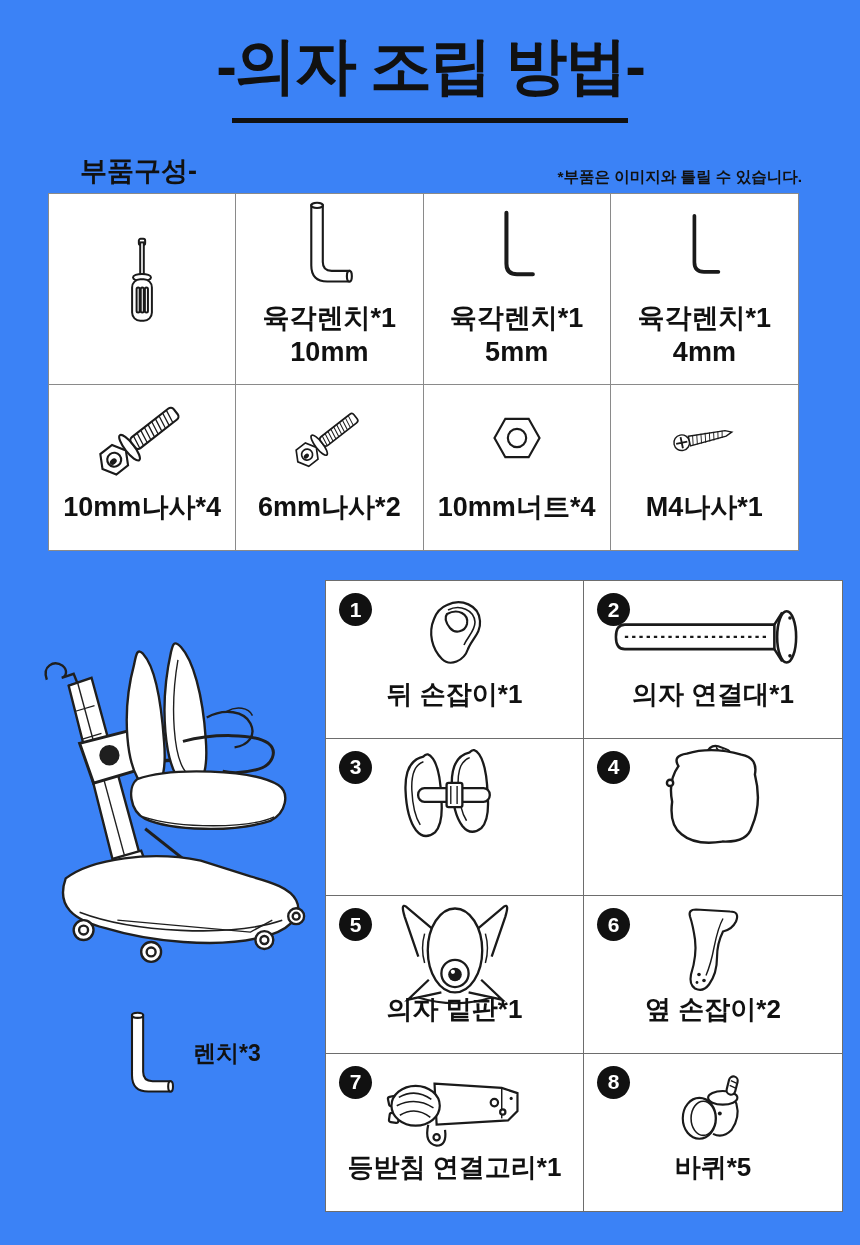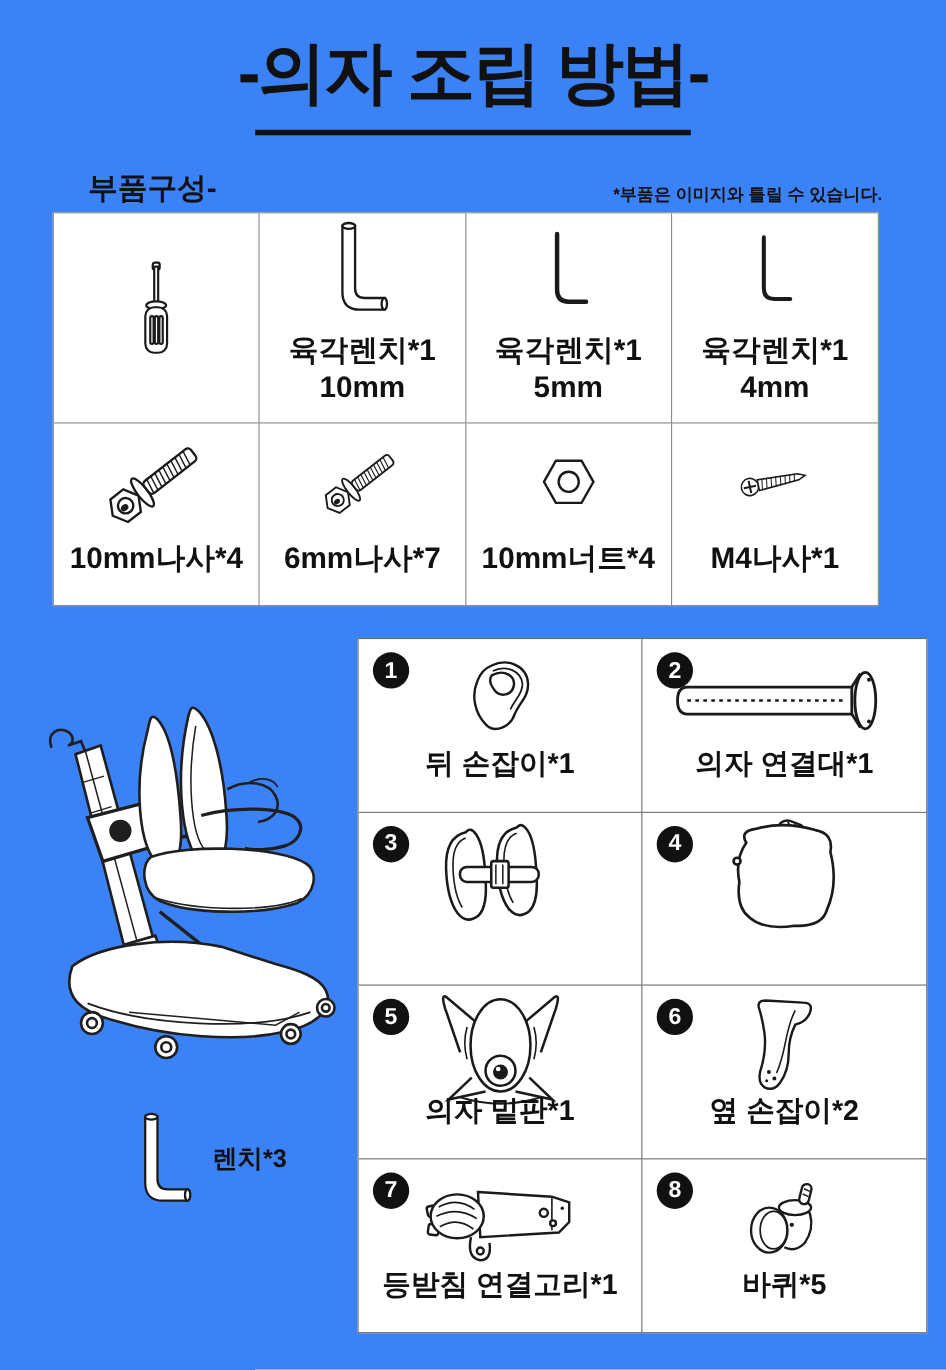--- a/index.html
+++ b/index.html
@@ -312,21 +312,21 @@
           </svg>
         </div>
       <div class="tool-label">10mm나사*4</div>
     </div>
     <div class="tool-cell">
       <div class="tool-icon-wrap">
           <svg class="lineart rot-bolt" width="82" height="37">
             <use href="#sym-bolt"></use>
           </svg>
         </div>
-      <div class="tool-label">6mm나사*7</div>
+      <div class="tool-label">6mm나사*2</div>
     </div>
     <div class="tool-cell">
       <div class="tool-icon-wrap">
           <svg class="lineart" width="50" height="50">
             <use href="#sym-nut"></use>
           </svg>
         </div>
       <div class="tool-label">10mm너트*4</div>
     </div>
     <div class="tool-cell">

